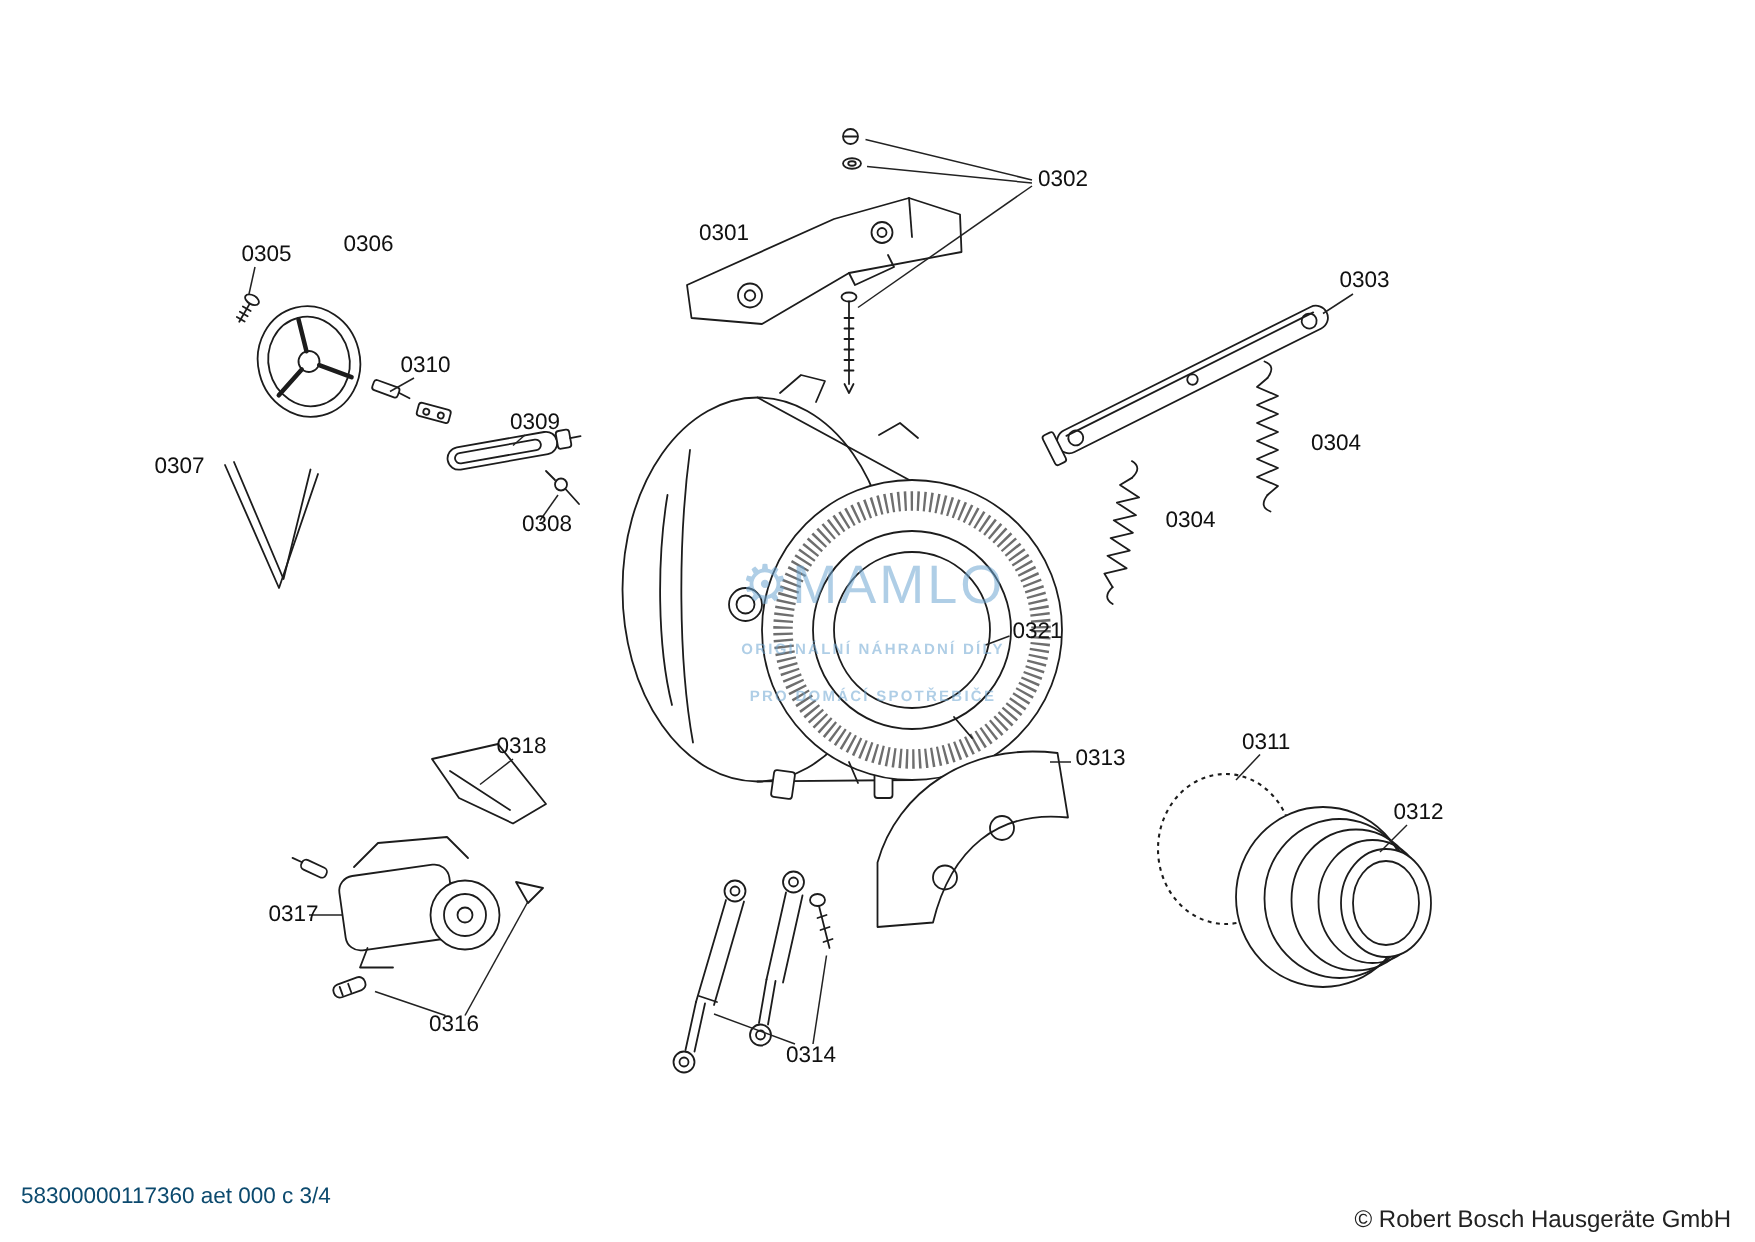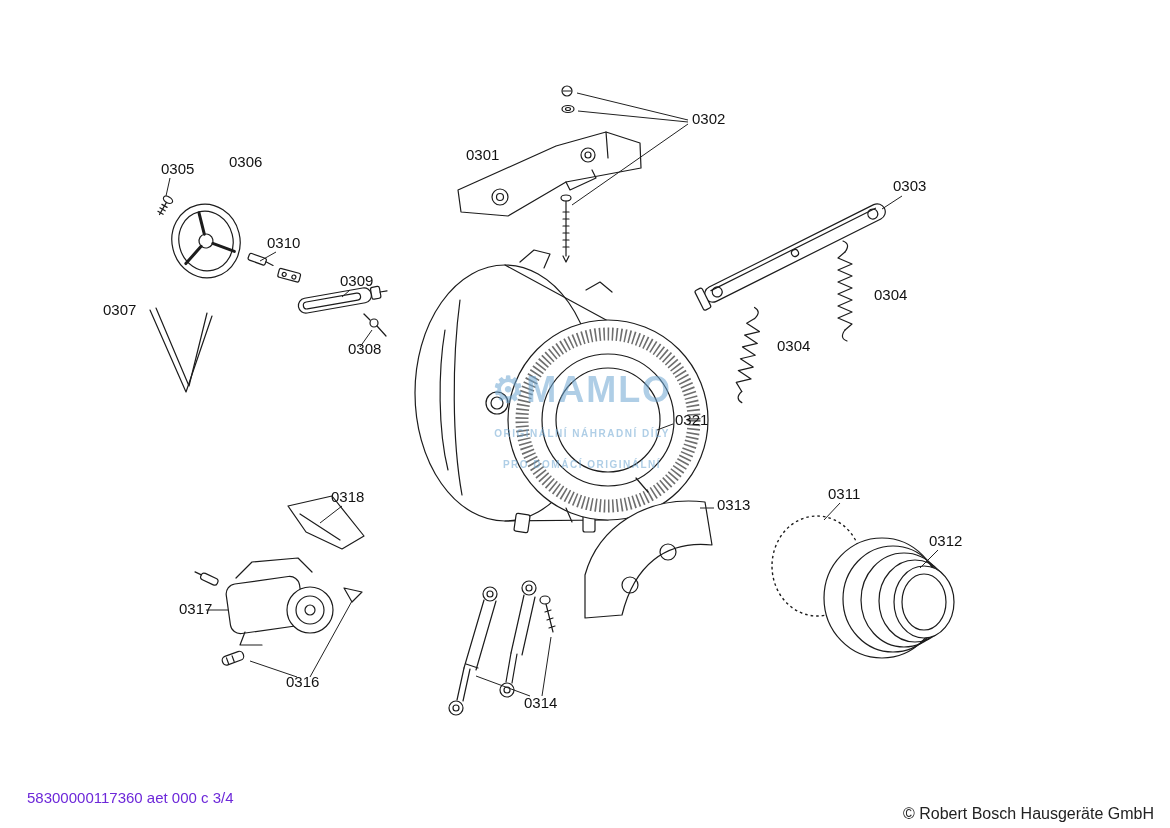--- a/index.html
+++ b/index.html
@@ -8,23 +8,23 @@
   svg{position:absolute;left:0;top:0;}
   .part{stroke:#1c1c1c;fill:none;stroke-width:1.2;stroke-linecap:round;stroke-linejoin:round;}
   .pfill{stroke:#1c1c1c;fill:#fff;stroke-width:1.2;stroke-linecap:round;stroke-linejoin:round;}
   .teeth{stroke:#4a4a4a;stroke-width:13;fill:none;stroke-dasharray:1.6 2.7;opacity:.8;}
   .dash{stroke:#1c1c1c;fill:none;stroke-width:1.4;stroke-dasharray:2.6 3;}
   .ld{stroke:#222;stroke-width:1;fill:none;}
   .thick{stroke-width:3;}
   .lbl{font:15px "Liberation Sans",sans-serif;fill:#111;}
   .watermark{position:absolute;left:462px;top:372px;width:240px;text-align:center;
              color:rgba(110,165,210,.55);pointer-events:none;user-select:none;}
-  .wm-brand{font-weight:bold;font-size:36px;letter-spacing:2px;line-height:1;}
+  .wm-brand{font-weight:normal;font-size:36px;letter-spacing:2px;line-height:1;}
   .wm-sub{font-weight:bold;font-size:10px;letter-spacing:1.5px;margin-top:20px;}
-  .doc-code{position:absolute;left:27px;top:789px;font-size:15px;color:#6d28d9;}
+  .doc-code{position:absolute;left:14px;top:789px;font-size:15px;color:#0c4a6e;}
   .copyright{position:absolute;right:16px;top:805px;font-size:16px;color:#222;}
 </style>
 </head>
 <body>
 
 <div class="stage">
 
 <svg width="1170" height="828" viewBox="0 0 1170 828">
 
   <g>
@@ -252,19 +252,19 @@
     <text class="lbl" x="286" y="687">0316</text>
     <text class="lbl" x="179" y="614">0317</text>
     <text class="lbl" x="331" y="502">0318</text>
     <text class="lbl" x="675" y="425">0321</text>
   </g>
 </svg>
 
   <div class="watermark">
     <div class="wm-brand"><span>⚙</span><span>MAMLO</span></div>
     <div class="wm-sub">ORIGINÁLNÍ NÁHRADNÍ DÍLY</div>
-    <div class="wm-sub">PRO DOMÁCÍ ORIGINÁLNÍ</div>
+    <div class="wm-sub">PRO DOMÁCÍ SPOTŘEBIČE</div>
   </div>
 
   <div class="doc-code">58300000117360 aet 000 c 3/4</div>
   <div class="copyright">© Robert Bosch Hausgeräte GmbH</div>
 
 </div>
 
 </body></html>

